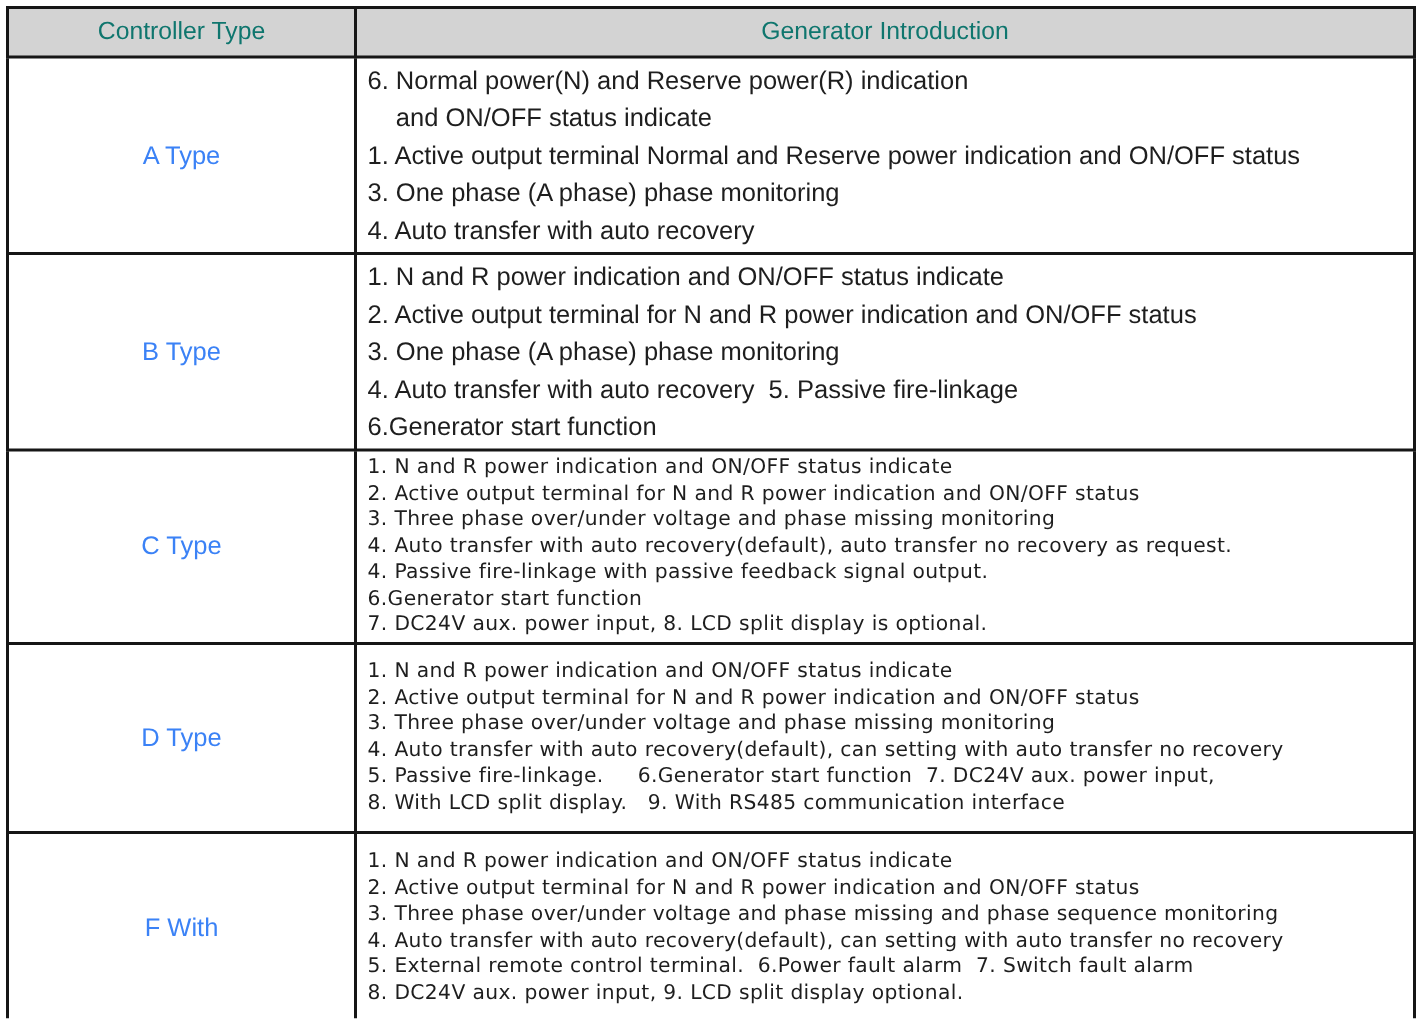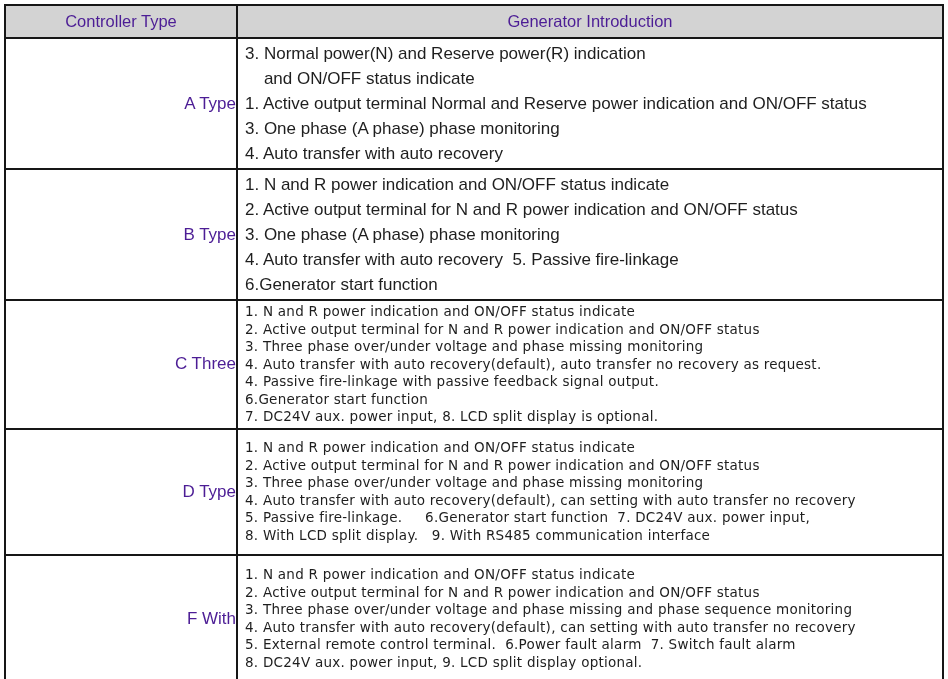--- a/index.html
+++ b/index.html
@@ -29,27 +29,27 @@
     border: 2px solid #161616;
     padding: 0;
   }
   .spec-table col.col-type { width: 232px; }
   .spec-table th {
     background: #d3d3d3;
     height: 31px;
     font-size: 16.5px;
     font-weight: 400;
     text-align: center;
-    color: #4c1d95;
+    color: #0f766e;
   }
   td.type-cell {
-    text-align: right;
+    text-align: center;
     vertical-align: middle;
     font-size: 17px;
-    color: #4c1d95;
+    color: #3b82f6;
     background: #ffffff;
     border-radius: 25px;
   }
   td.fn-cell {
     vertical-align: middle;
     padding: 2px 2px 2px 7px;
     overflow: hidden;
     background: #ffffff;
   }
   .fn-line {
@@ -88,21 +88,21 @@
         <th>Controller Type</th>
         <th>Generator Introduction</th>
       </tr>
     </thead>
     <tbody>
   <tr>
     <td class="type-cell">
       <span>A Type</span>
     </td>
     <td class="fn-cell">
-            <div class="fn-line">3. Normal power(N) and Reserve power(R) indication</div>
+            <div class="fn-line">6. Normal power(N) and Reserve power(R) indication</div>
             <div class="fn-line">    and ON/OFF status indicate</div>
             <div class="fn-line">1. Active output terminal Normal and Reserve power indication and ON/OFF status</div>
             <div class="fn-line">3. One phase (A phase) phase monitoring</div>
             <div class="fn-line">4. Auto transfer with auto recovery</div>
           </td>
   </tr>
 
   <tr>
     <td class="type-cell">
       <span>B Type</span>
@@ -111,21 +111,21 @@
             <div class="fn-line">1. N and R power indication and ON/OFF status indicate</div>
             <div class="fn-line">2. Active output terminal for N and R power indication and ON/OFF status</div>
             <div class="fn-line">3. One phase (A phase) phase monitoring</div>
             <div class="fn-line">4. Auto transfer with auto recovery  5. Passive fire-linkage</div>
             <div class="fn-line">6.Generator start function</div>
           </td>
   </tr>
 
   <tr>
     <td class="type-cell">
-      <span>C Three</span>
+      <span>C Type</span>
     </td>
     <td class="fn-cell">
             <div class="fn-line">1. N and R power indication and ON/OFF status indicate</div>
             <div class="fn-line">2. Active output terminal for N and R power indication and ON/OFF status</div>
             <div class="fn-line">3. Three phase over/under voltage and phase missing monitoring</div>
             <div class="fn-line">4. Auto transfer with auto recovery(default), auto transfer no recovery as request.</div>
             <div class="fn-line">4. Passive fire-linkage with passive feedback signal output.</div>
             <div class="fn-line">6.Generator start function</div>
             <div class="fn-line">7. DC24V aux. power input, 8. LCD split display is optional.</div>
           </td>

